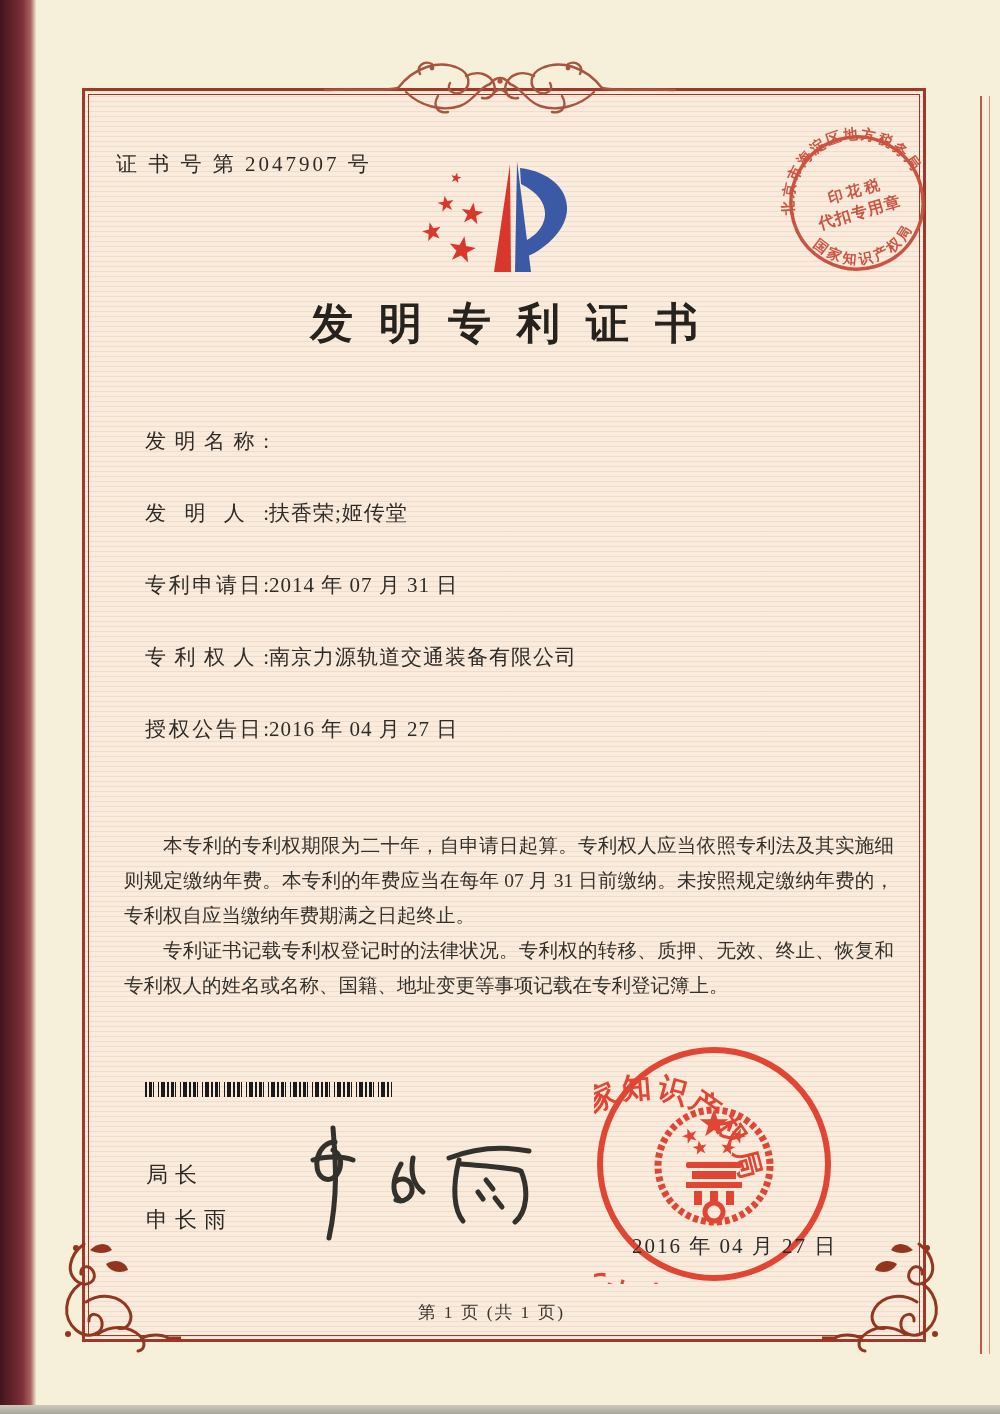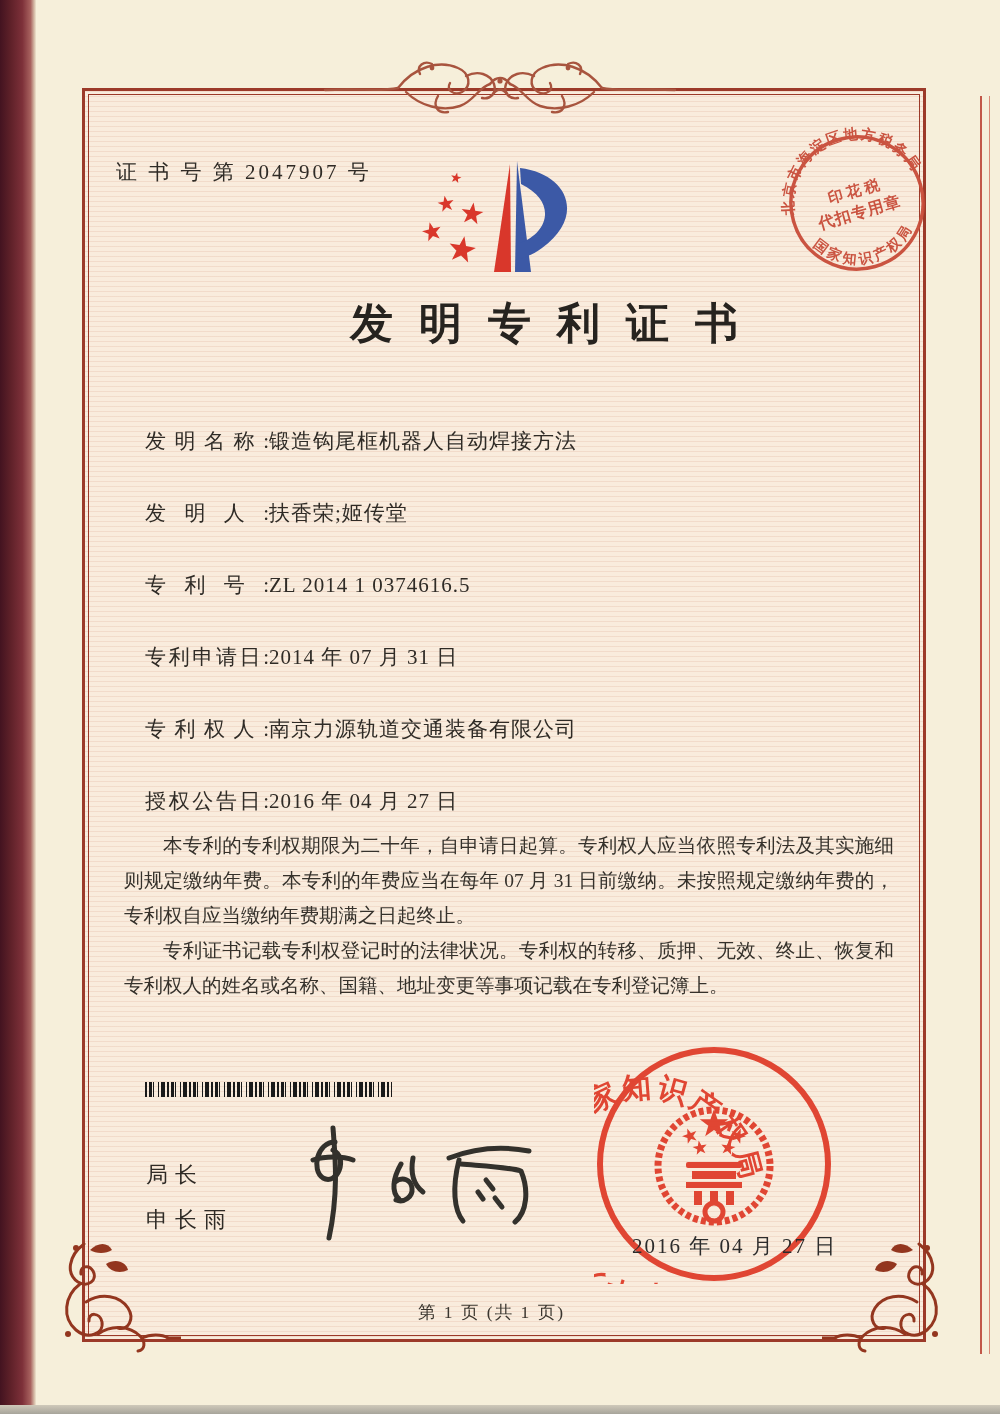--- a/index.html
+++ b/index.html
@@ -28,26 +28,26 @@
     border:3px solid #9c3a29;
     background-color:#f9ecdd;
     background-image:repeating-linear-gradient(180deg,rgba(198,118,90,0.14) 0 1px,rgba(0,0,0,0) 1px 5px);
   }
   .frame::after{
     content:"";position:absolute;inset:3px;border:1px solid #9c3a29;pointer-events:none;
   }
   .ornament{position:absolute;z-index:2;}
   
   .cert-number{
-    position:absolute;left:116px;top:158px;font-size:21px;letter-spacing:3px;z-index:3;
+    position:absolute;left:116px;top:150px;font-size:21px;letter-spacing:3px;z-index:3;
   }
   .logo{position:absolute;left:420px;top:158px;z-index:3;}
   .title{
     position:absolute;left:82px;top:295px;width:844px;text-align:center;
-    font-size:43px;font-weight:bold;letter-spacing:26px;text-indent:26px;z-index:3;color:#26231f;padding-left:40px;
+    font-size:43px;font-weight:bold;letter-spacing:26px;text-indent:26px;z-index:3;color:#26231f;
   }
   .fields{
     position:absolute;left:145px;top:426px;z-index:3;display:flex;flex-direction:column;gap:41px;
   }
   .field{display:flex;font-size:21px;line-height:31px;}
   .field .lbl{
     width:124px;text-align:justify;text-align-last:justify;flex:0 0 auto;
   }
   .field .val{letter-spacing:1px;}
   .body-text{
@@ -167,29 +167,24 @@
     <use href="#st" transform="translate(12,74) scale(1.0) rotate(-14)"></use>
     <use href="#st" transform="translate(42,92) scale(1.4) rotate(10)"></use>
   </g>
 </svg>
 
 <div class="title">发明专利证书</div>
 
 <div class="fields">
   <div class="field">
     <span class="lbl">发明名称:</span>
-    <span class="val">锻造钩尾框机器人自动焊接方法</span>
   </div>
   <div class="field">
     <span class="lbl">发明人:</span>
     <span class="val">扶香荣;姬传堂</span>
-  </div>
-  <div class="field">
-    <span class="lbl">专利号:</span>
-    <span class="val">ZL 2014 1 0374616.5</span>
   </div>
   <div class="field">
     <span class="lbl">专利申请日:</span>
     <span class="val">2014 年 07 月 31 日</span>
   </div>
   <div class="field">
     <span class="lbl">专利权人:</span>
     <span class="val">南京力源轨道交通装备有限公司</span>
   </div>
   <div class="field">

